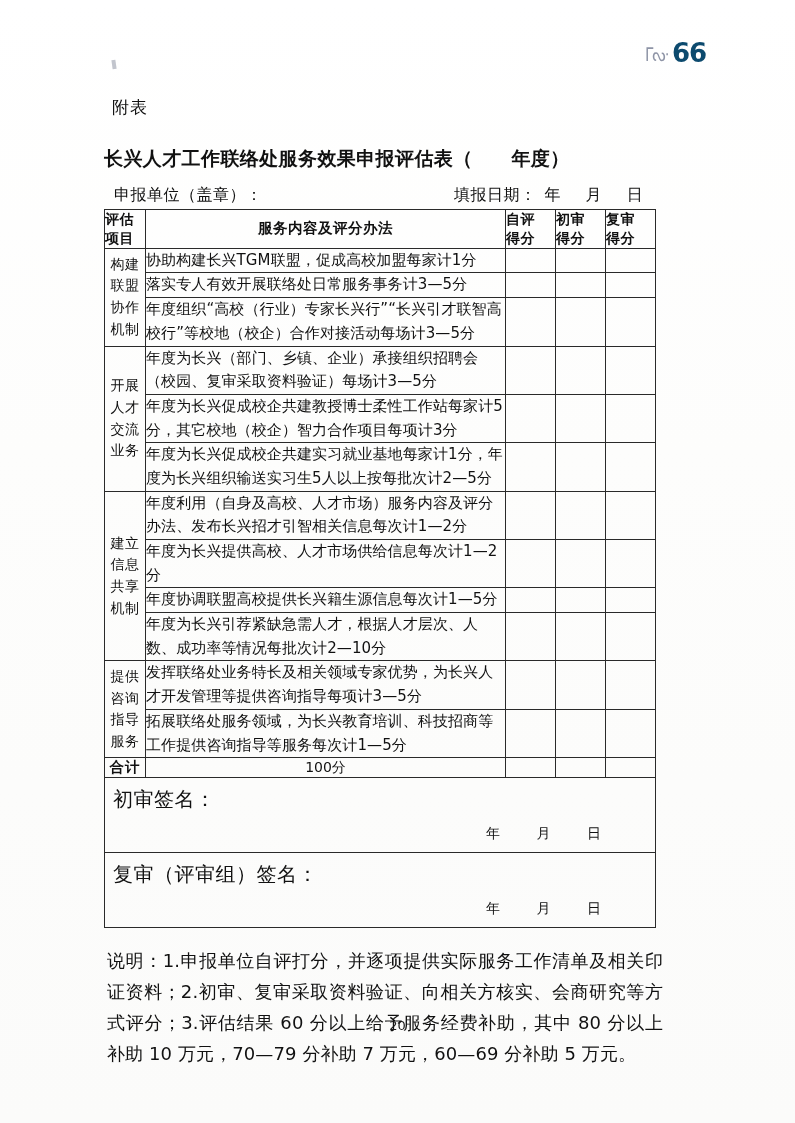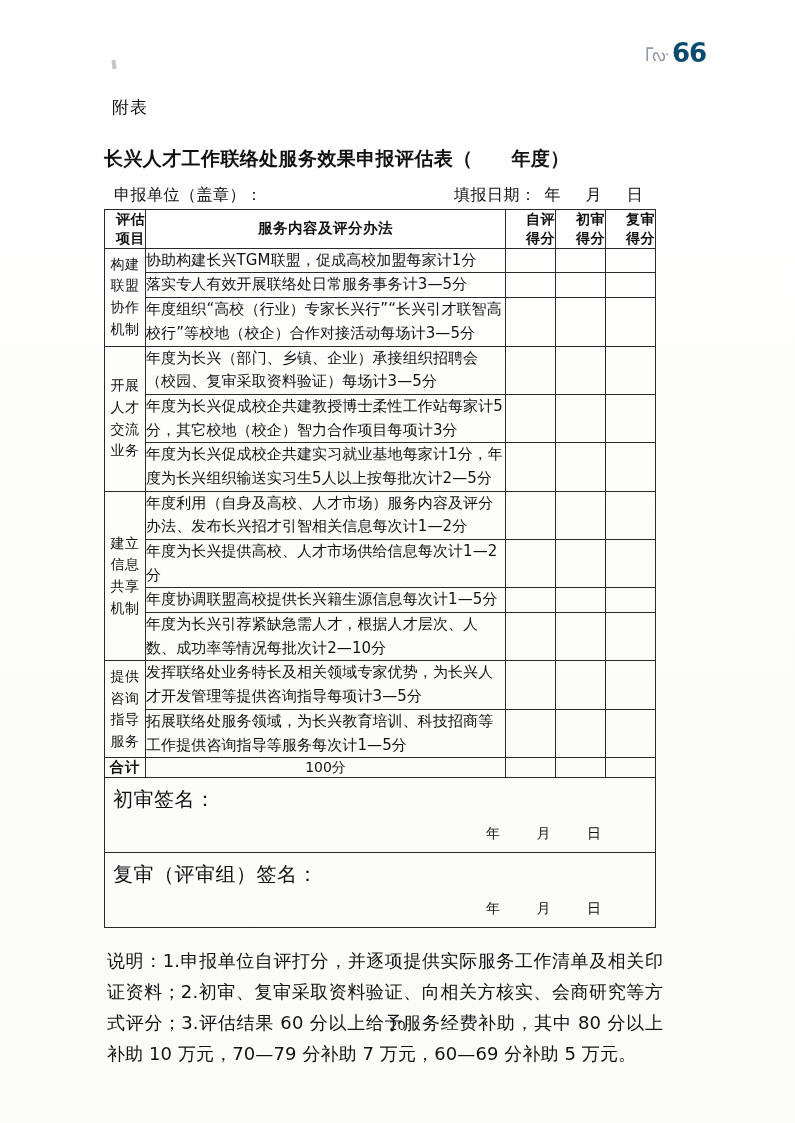--- a/index.html
+++ b/index.html
@@ -132,21 +132,21 @@
     background: transparent;
   }
 
   col.c-item    { width: 41px; }
   col.c-content { width: 360px; }
   col.c-self    { width: 50px; }
   col.c-first   { width: 50px; }
   col.c-second  { width: 50px; }
 
   .th-cell {
-    text-align: right;
+    text-align: left;
     font-weight: bold;
     font-size: 14px;
     line-height: 1.35;
     padding: 6px 2px;
     letter-spacing: .5px;
   }
   .th-cell .l { display: block; }
 
   .th-content {
     text-align: center;

